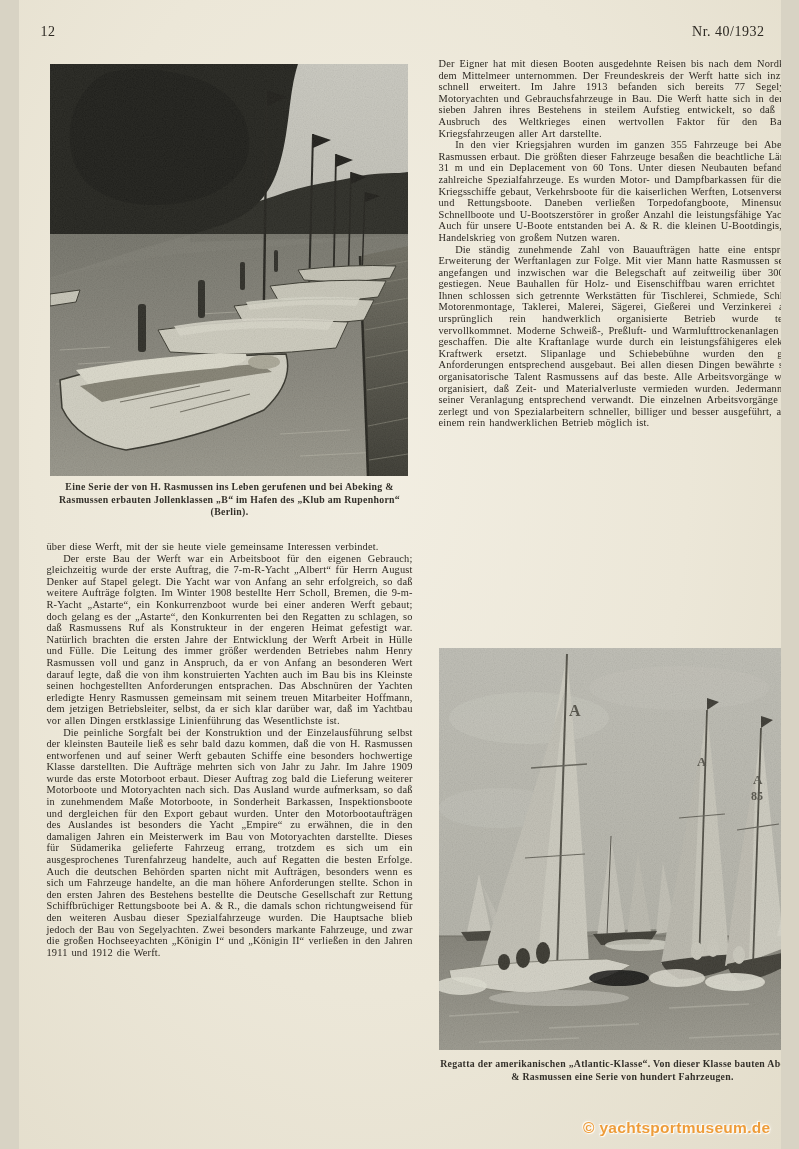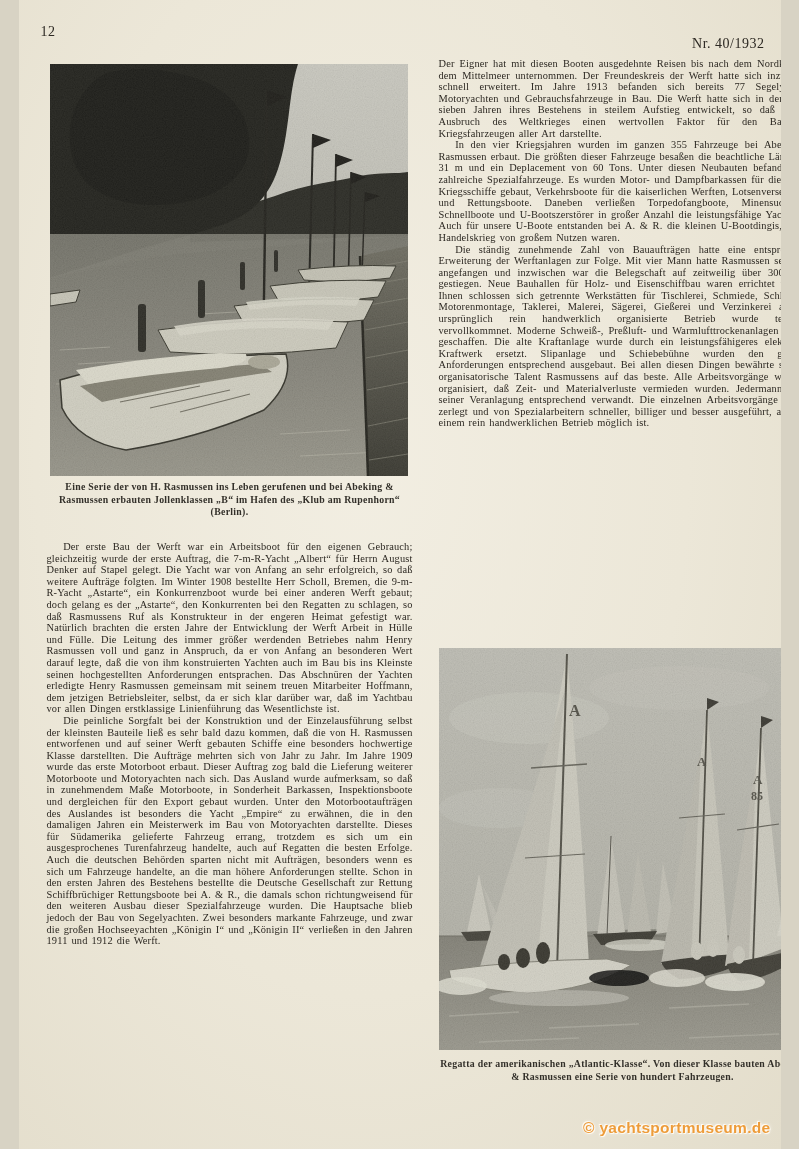--- a/index.html
+++ b/index.html
@@ -12,21 +12,21 @@
     font-family:"Liberation Serif","DejaVu Serif",serif;
     color:#2c2822;
     overflow:hidden;
   }
   .pagenum{
     position:absolute;left:22px;top:24px;
     font-size:14px;letter-spacing:.5px;
   }
   .issue{
     position:absolute;right:16px;top:24px;
-    font-size:14px;letter-spacing:.5px;margin-top:12px;
+    font-size:14px;letter-spacing:.5px;
   }
   figure.photo{margin:0;padding:0;position:absolute;background:#cfcec5;box-shadow:0 0 0 1px #b9b4a4 inset;}
   .photo-left{left:31px;top:64px;width:358px;height:412px;}
   .photo-right{left:420px;top:648px;width:350px;height:402px;}
   .photo svg{display:block;width:100%;height:100%;}
   .caption{
     position:absolute;text-align:center;
     font-size:9.8px;line-height:12.5px;letter-spacing:.3px;
     color:#33302a;
   }
@@ -158,20 +158,21 @@
       <ellipse cx="214" cy="298" rx="16" ry="7" fill="#b6b3a2"></ellipse>
 
       <path d="M0,230 L30,226 L26,238 L0,242 Z" fill="#d5d3c5" stroke="#3a392f" stroke-width="1"></path>
       <rect x="0" y="0" width="358" height="412" filter="url(#grain)" opacity=".16"></rect>
     </svg>
   </figure>
 
   <div class="caption caption-left">Eine Serie der von H. Rasmussen ins Leben gerufenen und bei Abeking &amp; Rasmussen erbauten Jollenklassen „B“ im Hafen des „Klub am Rupenhorn“ (Berlin).</div>
 
   <div class="col col-left">
+    <p class="noindent">über diese Werft, mit der sie heute viele gemeinsame Interessen verbindet.</p>
     <p>Der erste Bau der Werft war ein Arbeitsboot für den eigenen Gebrauch; gleichzeitig wurde der erste Auftrag, die 7-m-R-Yacht „Albert“ für Herrn August Denker auf Stapel gelegt. Die Yacht war von Anfang an sehr erfolgreich, so daß weitere Aufträge folgten. Im Winter 1908 bestellte Herr Scholl, Bremen, die 9-m-R-Yacht „Astarte“, ein Konkurrenzboot wurde bei einer anderen Werft gebaut; doch gelang es der „Astarte“, den Konkurrenten bei den Regatten zu schlagen, so daß Rasmussens Ruf als Konstrukteur in der engeren Heimat gefestigt war. Natürlich brachten die ersten Jahre der Entwicklung der Werft Arbeit in Hülle und Fülle. Die Leitung des immer größer werdenden Betriebes nahm Henry Rasmussen voll und ganz in Anspruch, da er von Anfang an besonderen Wert darauf legte, daß die von ihm konstruierten Yachten auch im Bau bis ins Kleinste seinen hochgestellten Anforderungen entsprachen. Das Abschnüren der Yachten erledigte Henry Rasmussen gemeinsam mit seinem treuen Mitarbeiter Hoffmann, dem jetzigen Betriebsleiter, selbst, da er sich klar darüber war, daß im Yachtbau vor allen Dingen erstklassige Linienführung das Wesentlichste ist.</p>
     <p>Die peinliche Sorgfalt bei der Konstruktion und der Einzelausführung selbst der kleinsten Bauteile ließ es sehr bald dazu kommen, daß die von H. Rasmussen entworfenen und auf seiner Werft gebauten Schiffe eine besonders hochwertige Klasse darstellten. Die Aufträge mehrten sich von Jahr zu Jahr. Im Jahre 1909 wurde das erste Motorboot erbaut. Dieser Auftrag zog bald die Lieferung weiterer Motorboote und Motoryachten nach sich. Das Ausland wurde aufmerksam, so daß in zunehmendem Maße Motorboote, in Sonderheit Barkassen, Inspektionsboote und dergleichen für den Export gebaut wurden. Unter den Motorbootaufträgen des Auslandes ist besonders die Yacht „Empire“ zu erwähnen, die in den damaligen Jahren ein Meisterwerk im Bau von Motoryachten darstellte. Dieses für Südamerika gelieferte Fahrzeug errang, trotzdem es sich um ein ausgesprochenes Turenfahrzeug handelte, auch auf Regatten die besten Erfolge. Auch die deutschen Behörden sparten nicht mit Aufträgen, besonders wenn es sich um Fahrzeuge handelte, an die man höhere Anforderungen stellte. Schon in den ersten Jahren des Bestehens bestellte die Deutsche Gesellschaft zur Rettung Schiffbrüchiger Rettungsboote bei A. &amp; R., die damals schon richtungweisend für den weiteren Ausbau dieser Spezialfahrzeuge wurden. Die Hauptsache blieb jedoch der Bau von Segelyachten. Zwei besonders markante Fahrzeuge, und zwar die großen Hochseeyachten „Königin I“ und „Königin II“ verließen in den Jahren 1911 und 1912 die Werft.</p>
   </div>
 
   <div class="col col-right">
     <p class="noindent">Der Eigner hat mit diesen Booten ausgedehnte Reisen bis nach dem Nordkap und dem Mittelmeer unternommen. Der Freundeskreis der Werft hatte sich inzwischen schnell erweitert. Im Jahre 1913 befanden sich bereits 77 Segelyachten, Motoryachten und Gebrauchsfahrzeuge in Bau. Die Werft hatte sich in den ersten sieben Jahren ihres Bestehens in steilem Aufstieg entwickelt, so daß sie bei Ausbruch des Weltkrieges einen wertvollen Faktor für den Bau von Kriegsfahrzeugen aller Art darstellte.</p>
     <p>In den vier Kriegsjahren wurden im ganzen 355 Fahrzeuge bei Abeking &amp; Rasmussen erbaut. Die größten dieser Fahrzeuge besaßen die beachtliche Länge von 31 m und ein Deplacement von 60 Tons. Unter diesen Neubauten befanden sich zahlreiche Spezialfahrzeuge. Es wurden Motor- und Dampfbarkassen für die großen Kriegsschiffe gebaut, Verkehrsboote für die kaiserlichen Werften, Lotsenversetzboote und Rettungsboote. Daneben verließen Torpedofangboote, Minensuchboote, Schnellboote und U-Bootszerstörer in großer Anzahl die leistungsfähige Yachtwerft. Auch für unsere U-Boote entstanden bei A. &amp; R. die kleinen U-Bootdingis, die im Handelskrieg von großem Nutzen waren.</p>
     <p>Die ständig zunehmende Zahl von Bauaufträgen hatte eine entsprechende Erweiterung der Werftanlagen zur Folge. Mit vier Mann hatte Rasmussen seinerzeit angefangen und inzwischen war die Belegschaft auf zeitweilig über 300 Mann gestiegen. Neue Bauhallen für Holz- und Eisenschiffbau waren errichtet worden. Ihnen schlossen sich getrennte Werkstätten für Tischlerei, Schmiede, Schlosserei, Motorenmontage, Taklerei, Malerei, Sägerei, Gießerei und Verzinkerei an. Der ursprünglich rein handwerklich organisierte Betrieb wurde technisch vervollkommnet. Moderne Schweiß-, Preßluft- und Warmlufttrockenanlagen wurden geschaffen. Die alte Kraftanlage wurde durch ein leistungsfähigeres elektrisches Kraftwerk ersetzt. Slipanlage und Schiebebühne wurden den größeren Anforderungen entsprechend ausgebaut. Bei allen diesen Dingen bewährte sich das organisatorische Talent Rasmussens auf das beste. Alle Arbeitsvorgänge waren so organisiert, daß Zeit- und Materialverluste vermieden wurden. Jedermann wurde seiner Veranlagung entsprechend verwandt. Die einzelnen Arbeitsvorgänge wurden zerlegt und von Spezialarbeitern schneller, billiger und besser ausgeführt, als es in einem rein handwerklichen Betrieb möglich ist.</p>
   </div>
 

